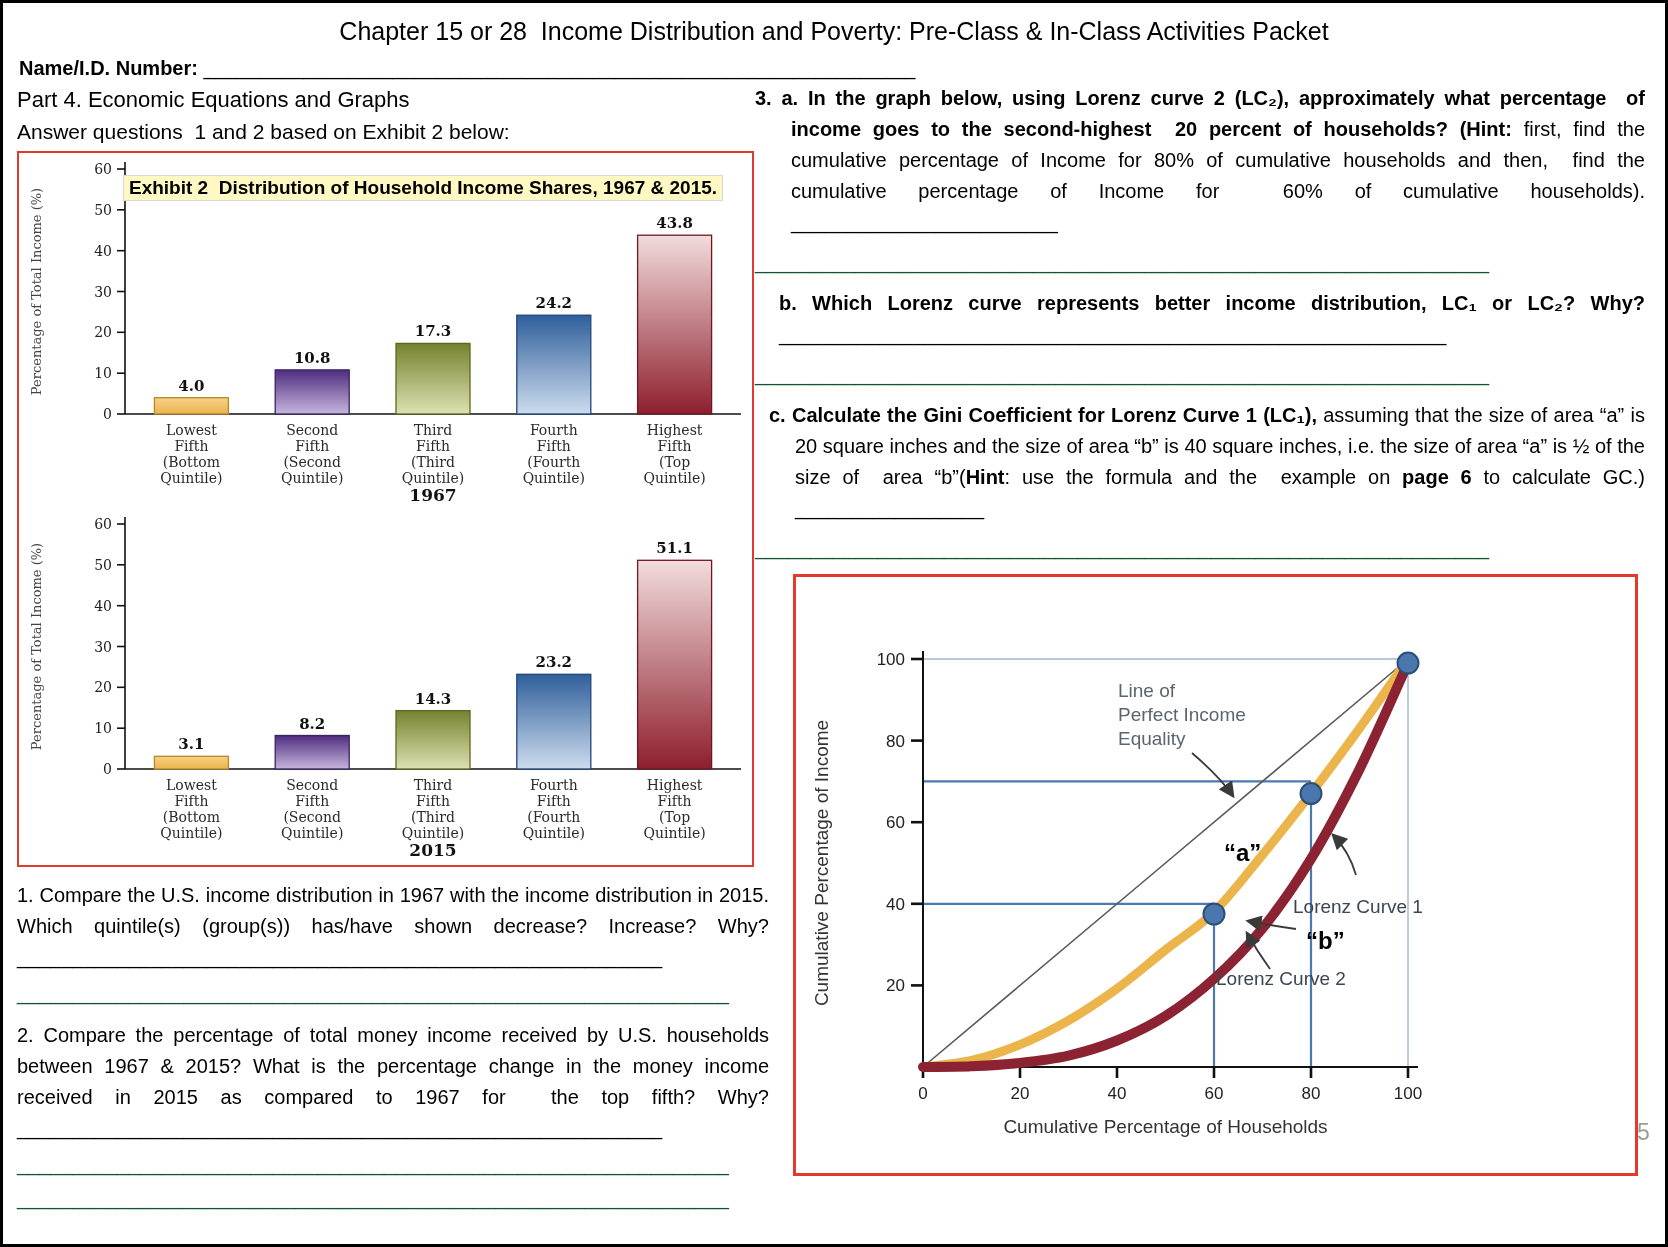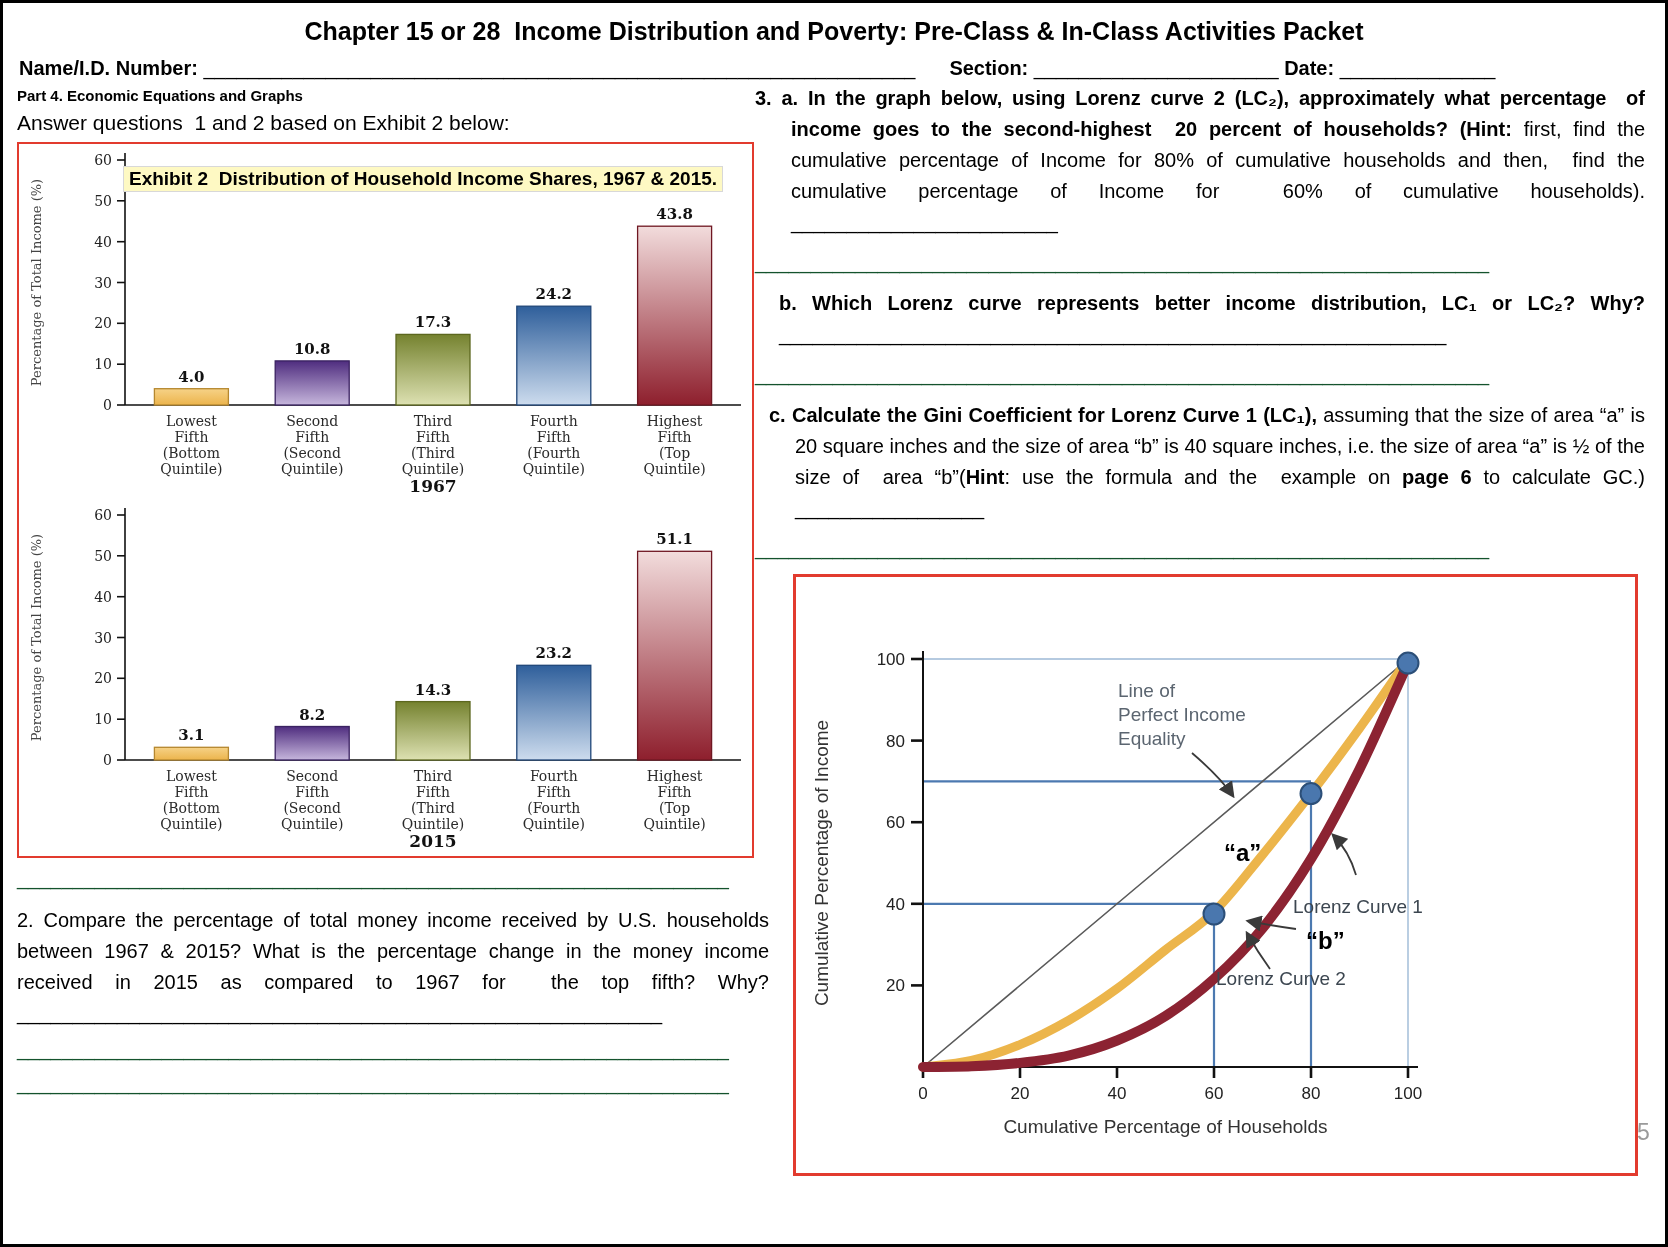--- a/index.html
+++ b/index.html
@@ -3,26 +3,26 @@
 <meta charset="utf-8">
 <style>
   *{margin:0;padding:0;box-sizing:border-box}
   html,body{width:1668px;height:1247px}
   body{
     position:relative;background:#fff;color:#000;overflow:hidden;
     border:3px solid #000;
     font-family:"Liberation Sans","DejaVu Sans",sans-serif;
   }
   .b{font-weight:bold}
-  .title{position:absolute;top:14px;left:0;width:100%;text-align:center;font-size:25px;font-weight:bold}
+  .title{position:absolute;top:14px;left:0;width:100%;text-align:center;font-size:25px;font-weight:normal}
   .name-row{position:absolute;top:54px;left:16px;right:14px;font-size:20px;display:flex}
   .name-right{margin-left:34px;white-space:nowrap}
   .col-left{position:absolute;left:14px;top:84px;width:752px}
   .col-right{position:absolute;left:752px;top:80px;width:890px}
-  .part{font-size:15px;font-weight:bold}
+  .part{font-size:22px;font-weight:normal}
   .instr{font-size:21px;font-weight:normal;margin-top:7px}
   .chart-box{position:relative;margin-top:7px;width:737px;height:716px;border:2px solid #e23b2e;background:#fff;overflow:hidden}
   .exhibit-title{position:absolute;top:22px;left:104px;font-weight:bold;font-size:19px;white-space:nowrap;background:#fef9c3;padding:1px 5px;z-index:2;border:1px solid #d8d8d8}
   #chart-1967{position:absolute;top:3px;left:2px}
   #chart-2015{position:absolute;top:358px;left:2px}
   .q{font-size:20px;line-height:1.55;text-align:justify;overflow-wrap:anywhere}
   .col-left .q{margin-top:13px}
   .q3a{padding-left:36px;text-indent:-36px}
   .q3b{padding-left:24px}
   .q3c{padding-left:40px;text-indent:-26px}
@@ -43,26 +43,20 @@
   .lzab{font:bold 24px "Liberation Sans",sans-serif;fill:#000}
 </style>
 </head>
 <body>
 
 <div class="title">Chapter 15 or 28 &nbsp;Income Distribution and Poverty: Pre-Class &amp; In-Class Activities Packet</div>
 
 <div class="name-row">
   <span><span class="b">Name/I.D. Number:</span>
     <span>________________________________________________________________</span></span>
-  <span class="name-right">
-    <span class="b">Section:</span>
-    <span>______________________</span>
-    <span class="b">Date:</span>
-    <span>______________</span>
-  </span>
 </div>
 
 <div class="col-left">
   <div class="part">Part 4. Economic Equations and Graphs</div>
   <div class="instr">Answer questions &nbsp;1 and 2 based on Exhibit 2 below:</div>
 
   <div class="chart-box">
     <div class="exhibit-title">Exhibit 2 &nbsp;Distribution of Household Income Shares, 1967 &amp; 2015.</div>
     <div id="chart-1967"><svg width="729" height="352" viewBox="0 0 729 352">
           <defs>
@@ -203,20 +197,21 @@
           <text class="barval" x="653.6" y="42.3" text-anchor="middle">51.1</text>
           <text class="barcat" x="653.6" y="279" text-anchor="middle">Highest</text>
           <text class="barcat" x="653.6" y="295" text-anchor="middle">Fifth</text>
           <text class="barcat" x="653.6" y="311" text-anchor="middle">(Top</text>
           <text class="barcat" x="653.6" y="327" text-anchor="middle">Quintile)</text>
           <text class="baryear" x="412" y="345" text-anchor="middle">2015</text>
           <text class="baraxis" transform="translate(20,135.5) rotate(-90)" text-anchor="middle">Percentage of Total Income (%)</text>
         </svg></div>
   </div>
 
+  <p class="q"><span>1. Compare the U.S. income distribution in 1967 with the income distribution in 2015. Which quintile(s) (group(s)) has/have shown decrease? Increase? Why? </span><span>__________________________________________________________</span></p>
   <div class="blankline">________________________________________________________________</div>
 
   <p class="q"><span>2. Compare the percentage of total money income received by U.S. households between 1967 &amp; 2015? What is the percentage change in the money income received in 2015 as compared to 1967 for &nbsp;the top fifth? Why? </span><span>__________________________________________________________</span></p>
   <div class="blankline">________________________________________________________________</div>
   <div class="blankline">________________________________________________________________</div>
 </div>
 
 <div class="col-right">
   <p class="q q3a"><span style="font-weight: bold;">3. a. In the graph below, using Lorenz curve 2 (LC₂), approximately what percentage &nbsp;of income goes to the second-highest &nbsp;20 percent of households? (Hint: </span><span>first, find the cumulative percentage of Income for 80% of cumulative households and then, &nbsp;find the cumulative percentage of Income for &nbsp;60% of cumulative households). ________________________</span></p>
   <div class="blankline">__________________________________________________________________</div>

